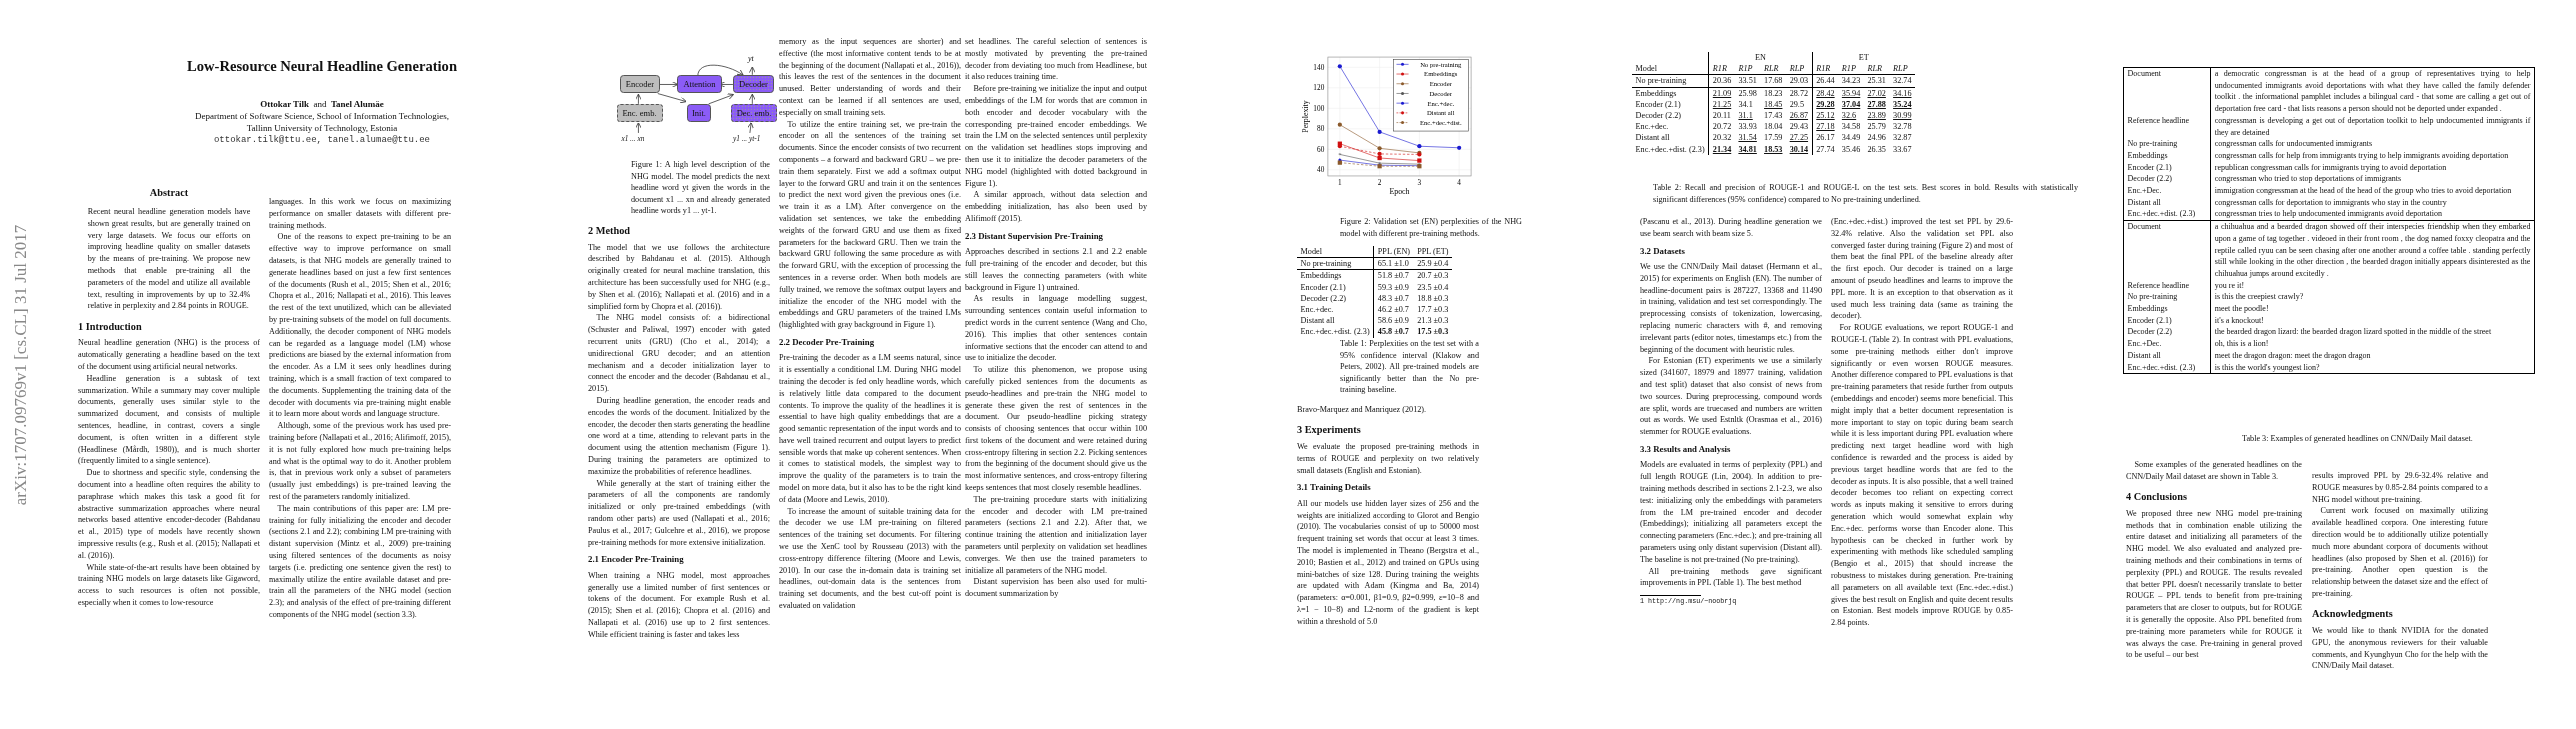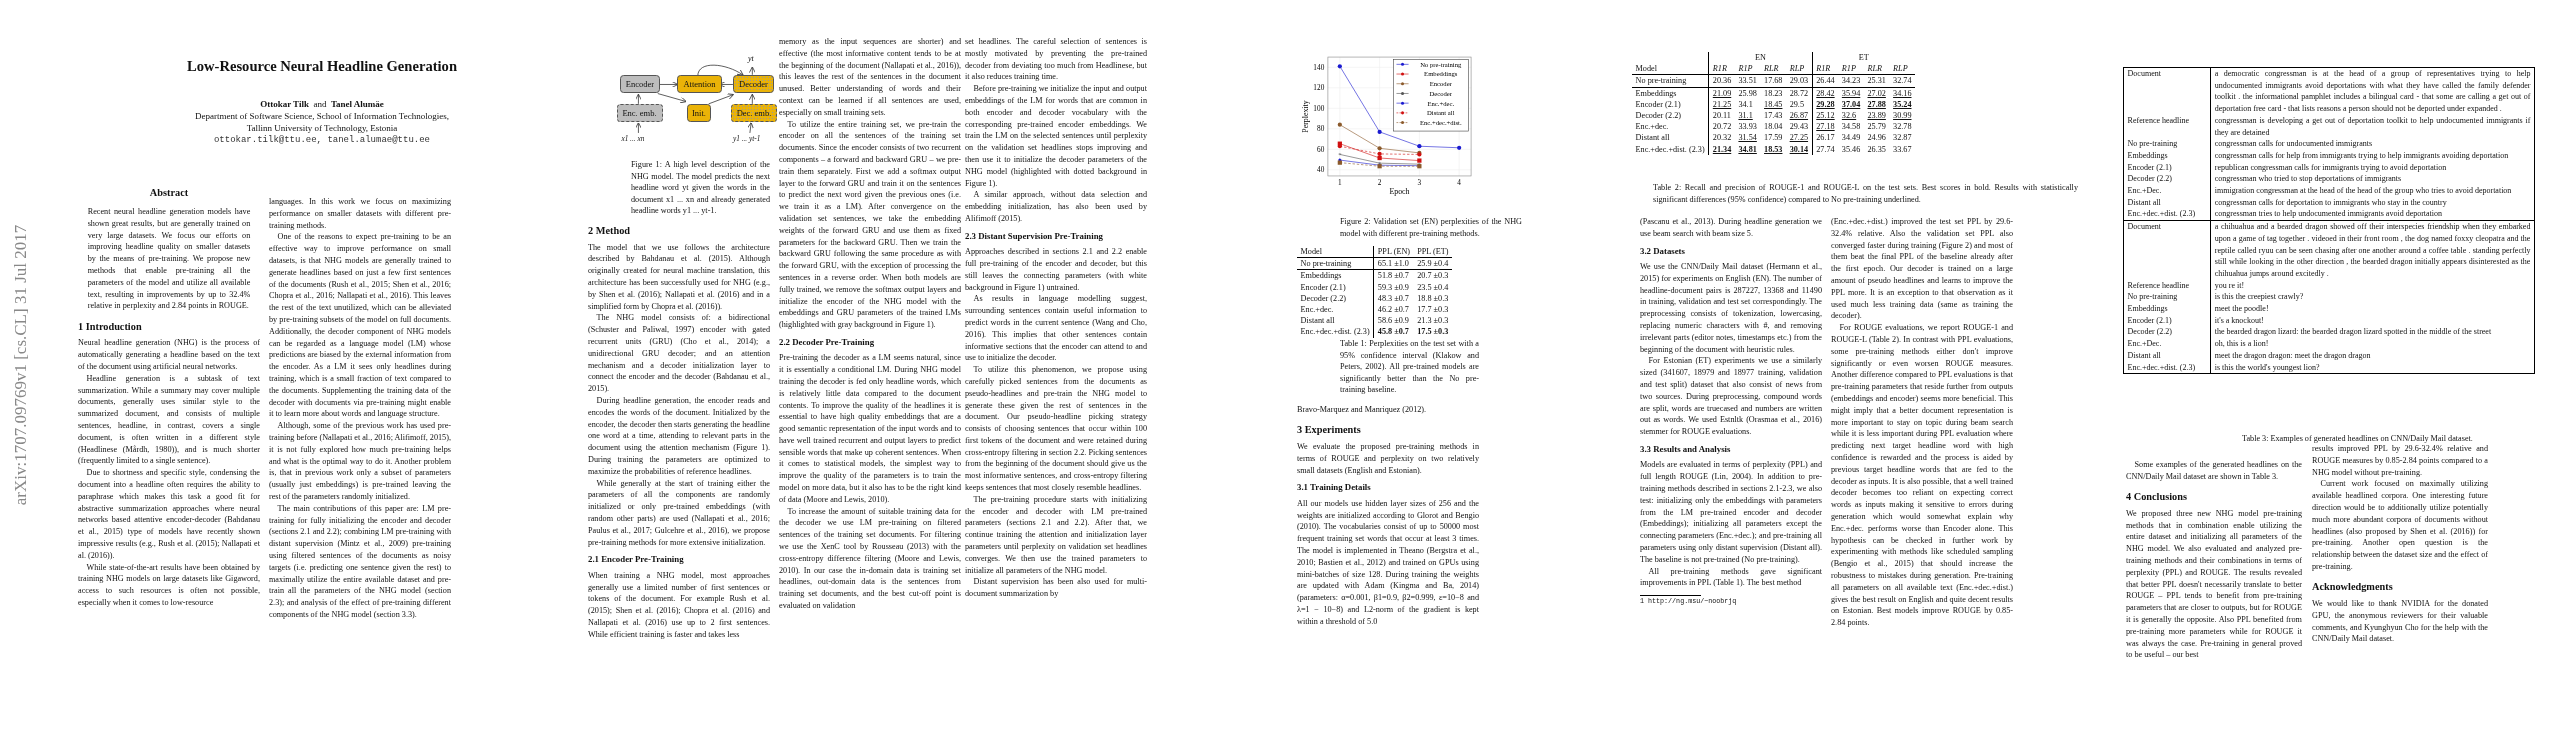--- a/index.html
+++ b/index.html
@@ -19,21 +19,21 @@
   h3{font-size:8.8px;margin:6px 0 3.6px 0;font-weight:bold;}
   .absh{text-align:center;margin:0 0 7.3px 0;font-size:10.3px;font-weight:bold;}
   .cap{font-size:8.2px;line-height:11.5px;text-align:justify;margin-left:43px;}
   table{border-collapse:collapse;font-size:8.2px;}
   td,th{padding:0 3.6px;font-weight:normal;text-align:left;line-height:11.2px;}
   .bold{font-weight:bold;}
   .ul{text-decoration:underline;}
   .vr{border-left:0.6px solid #000;}
   .bt{border-top:0.9px solid #000;}
   .fig1{position:absolute;}
-  .box{position:absolute;border:0.7px solid #555;border-radius:3.6px;font-size:8.5px;text-align:center;line-height:16px;background:#eab308;}
+  .box{position:absolute;border:0.7px solid #555;border-radius:3.6px;font-size:8.5px;text-align:center;line-height:16px;background:#8b5cf6;}
   .box.grey{background:#bdbdbd;}
   .box.dash{border-style:dashed;}
   .box.dots{background-image:radial-gradient(#999 0.5px,transparent 0.5px);background-size:3px 3px;}
   .t3 td{vertical-align:top;font-size:8px;line-height:11.7px;}
   .t3{border:0.7px solid #000;}
 </style>
 </head>
 <body>
 
 <div class="page p1">
@@ -470,19 +470,19 @@
       </tr>
     </tbody>
 </table>
 <div class="cap" style="position:absolute;left:2199px;top:433px;width:304px;">Table 3: Examples of generated headlines on CNN/Daily Mail dataset.</div>
 
 <div class="col" style="left:2126px;top:459px;width:176px;">
   <p>Some examples of the generated headlines on the CNN/Daily Mail dataset are shown in Table 3.</p>
   <h2>4   Conclusions</h2>
   <p class="ni">We proposed three new NHG model pre-training methods that in combination enable utilizing the entire dataset and initializing all parameters of the NHG model. We also evaluated and analyzed pre-training methods and their combinations in terms of perplexity (PPL) and ROUGE. The results revealed that better PPL doesn't necessarily translate to better ROUGE – PPL tends to benefit from pre-training parameters that are closer to outputs, but for ROUGE it is generally the opposite. Also PPL benefited from pre-training more parameters while for ROUGE it was always the case. Pre-training in general proved to be useful – our best</p>
 </div>
-<div class="col" style="left:2312px;top:443px;width:176px;">
+<div class="col" style="left:2312px;top:470px;width:176px;">
   <p class="ni">results improved PPL by 29.6-32.4% relative and ROUGE measures by 0.85-2.84 points compared to a NHG model without pre-training.</p>
   <p>Current work focused on maximally utilizing available headlined corpora. One interesting future direction would be to additionally utilize potentially much more abundant corpora of documents without headlines (also proposed by Shen et al. (2016)) for pre-training. Another open question is the relationship between the dataset size and the effect of pre-training.</p>
   <h2>Acknowledgments</h2>
   <p class="ni">We would like to thank NVIDIA for the donated GPU, the anonymous reviewers for their valuable comments, and Kyunghyun Cho for the help with the CNN/Daily Mail dataset.</p>
 </div>
 
 
 </body></html>

